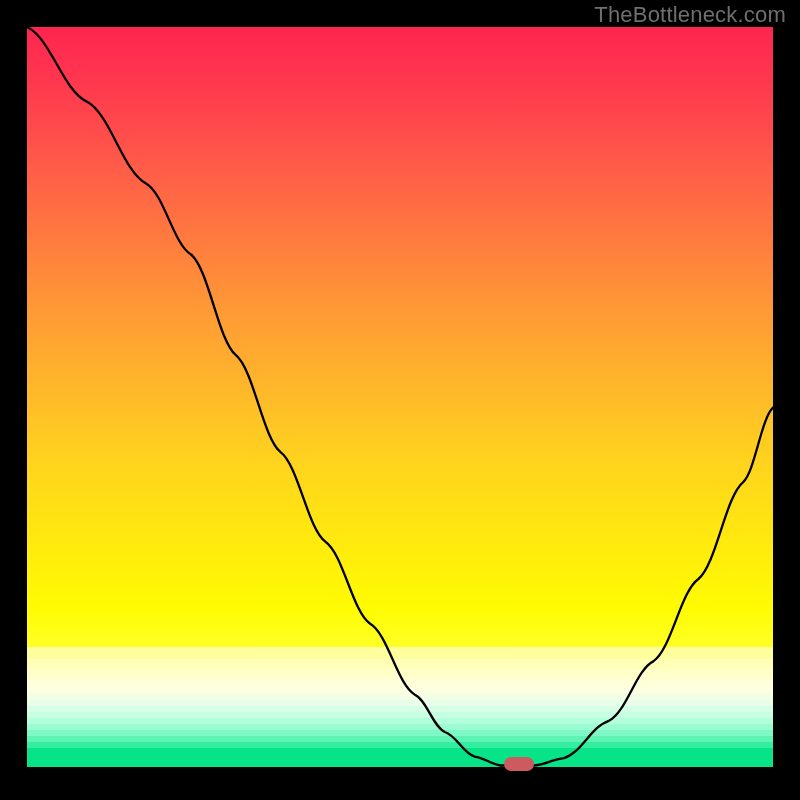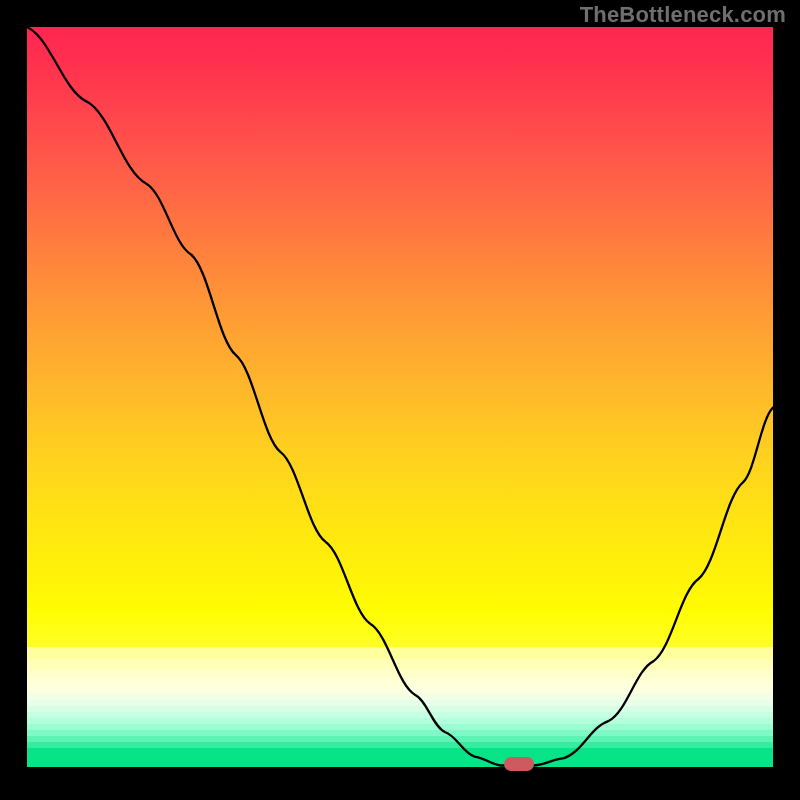--- a/index.html
+++ b/index.html
@@ -18,21 +18,21 @@
     width: 800px;
     height: 800px;
     background: #000;
   }
   .watermark {
     position: absolute;
     top: 2px;
     right: 14px;
     color: #6f6f6f;
     font-size: 22px;
-    font-weight: 700;
+    font-weight: 400;
     letter-spacing: 0.2px;
     user-select: none;
     text-align: center;
   }
   .plot-area {
     position: absolute;
     left: 27px;
     top: 27px;
     width: 746px;
     height: 746px;

